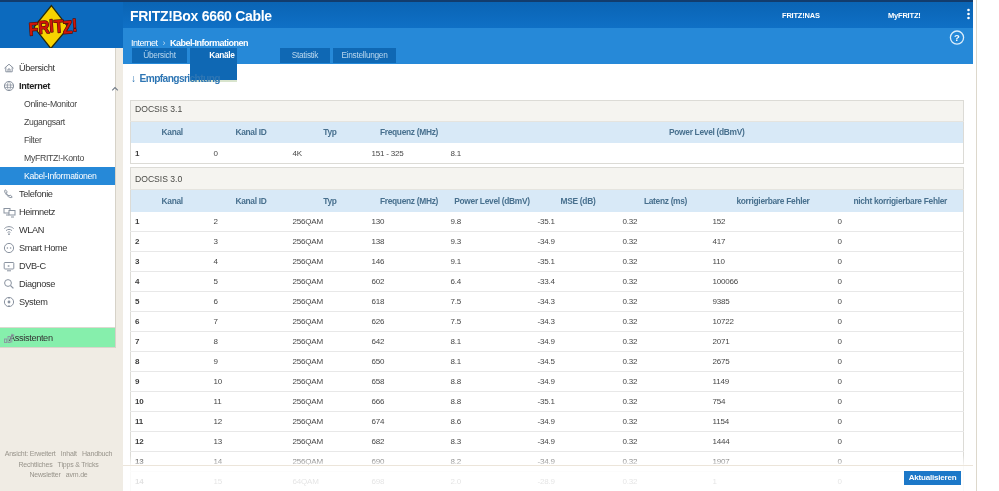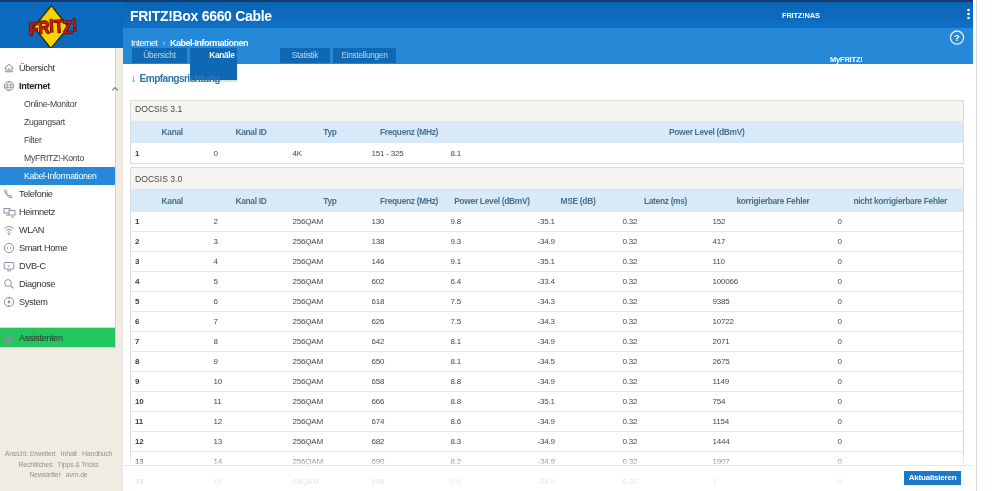--- a/index.html
+++ b/index.html
@@ -20,21 +20,21 @@
 .tab.active { color:#fff; font-weight:bold; border-bottom:2px solid #d8e4cd; height:34px;padding-left:17px; }
 
 .beige { position:absolute; left:0; top:47px; width:123px; height:444px; background:#f0ece4; }
 .sidebar { position:absolute; left:0; top:48px; width:116px; height:300px; background:#fff; border-right:1px solid #d6d2c8; border-bottom:1px solid #d9d5cb; padding-top:11px; }
 .mi { position:relative; height:18px; line-height:18px; font-size:9.2px; letter-spacing:-0.35px; color:#333; padding-left:19px; white-space:nowrap; }
 .mi b { color:#222; }
 .mi svg { position:absolute; left:3px; top:3px; }
 .mi .chev { position:absolute; right:7px; top:5px; }
 .sub { height:18px; line-height:18px; font-size:8.7px; letter-spacing:-0.3px; color:#444; padding-left:24px; white-space:nowrap; }
 .sub.sel { background:#2689d8; color:#fff; }
-.assist { position:absolute; left:0; bottom:0; width:115px; height:20px; line-height:20px; background:#22c55e; border-top:1px solid #ddd9d0; font-size:9.2px; letter-spacing:-0.35px; color:#333; padding-left:19px; }
+.assist { position:absolute; left:0; bottom:0; width:115px; height:20px; line-height:20px; background:#86efac; border-top:1px solid #ddd9d0; font-size:9.2px; letter-spacing:-0.35px; color:#333; padding-left:9px; }
 .assist svg { position:absolute; left:3px; top:4px; }
 
 .content { position:absolute; left:123px; top:64px; width:850px; height:427px; background:#fff; }
 .h1 { position:absolute; left:131px; top:73px; color:#2e76b4; font-size:10.2px; font-weight:bold; letter-spacing:-0.6px; }
 .h1 .ar { font-weight:normal; margin-right:4px; }
 table { border-collapse:collapse; table-layout:fixed;border-radius:15px; }
 .tbox { position:absolute; left:130px; width:834px; border:1px solid #dcdbd6; }
 .cap { background:#f5f4f0; border-bottom:1px solid #e5e4df; color:#4a4a46; font-size:8.6px; font-weight:normal; text-align:left; padding:0 0 0 4px; }
 .t1 .cap { height:21px; padding-bottom:4px; }
 .t2 .cap { height:22px; }
@@ -69,21 +69,21 @@
           <text x="56" y="31">T</text>
           <text x="66" y="32.5">Z</text>
           <text x="77" y="31">!</text>
 </g>
       </svg>
     </div>
   <div class="vline"></div>
 
   <div class="title">FRITZ!Box 6660 Cable</div>
   <div class="toplink" style="left:782px;">FRITZ!NAS</div>
-  <div class="toplink" style="left:830px;margin-top:44px;">MyFRITZ!</div>
+  <div class="toplink" style="left:888px;">MyFRITZ!</div>
   <svg style="position:absolute;left:965.5px;top:7.5px;" width="5" height="12" viewBox="0 0 5 12">
       <circle cx="2.5" cy="2" r="1.3" fill="#fff"></circle>
       <circle cx="2.5" cy="6" r="1.3" fill="#fff"></circle>
       <circle cx="2.5" cy="10" r="1.3" fill="#fff"></circle>
     </svg>
 
   <div class="crumb">Internet <span class="sep">›</span> <b>Kabel-Informationen</b></div>
   <div class="tabs">
     <div class="tab" style="width:55px;">Übersicht</div>
     <div class="tab active" style="width:47px;">Kanäle</div>

